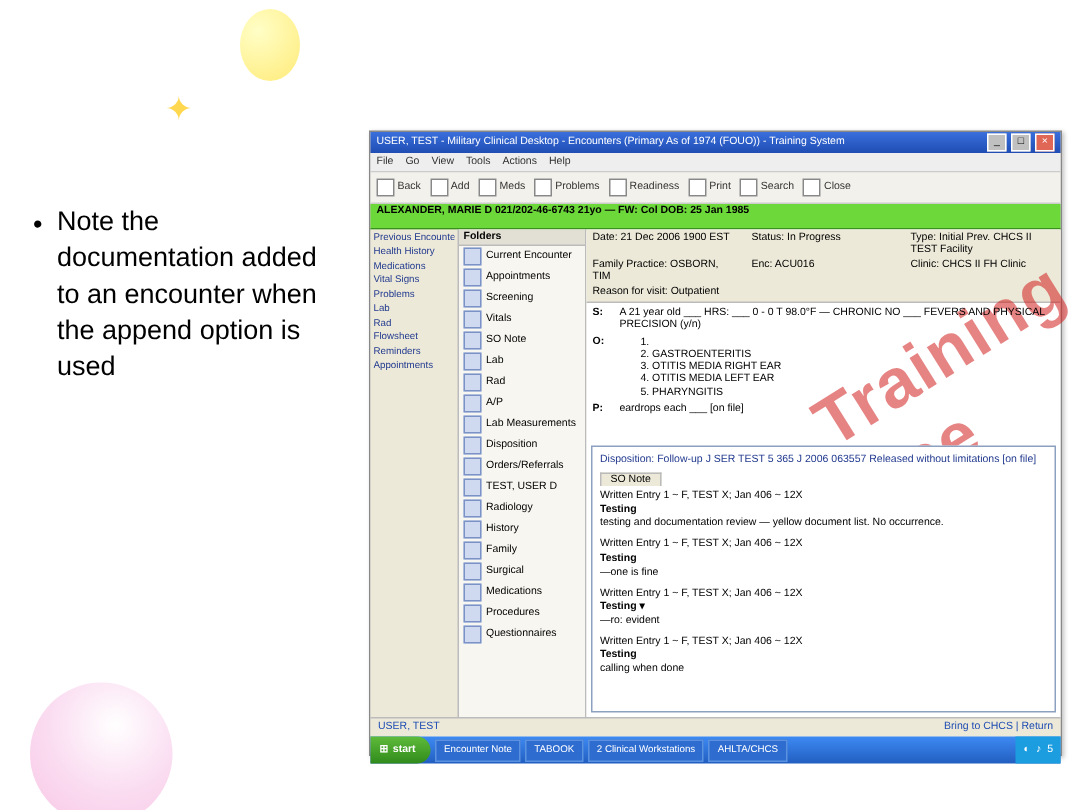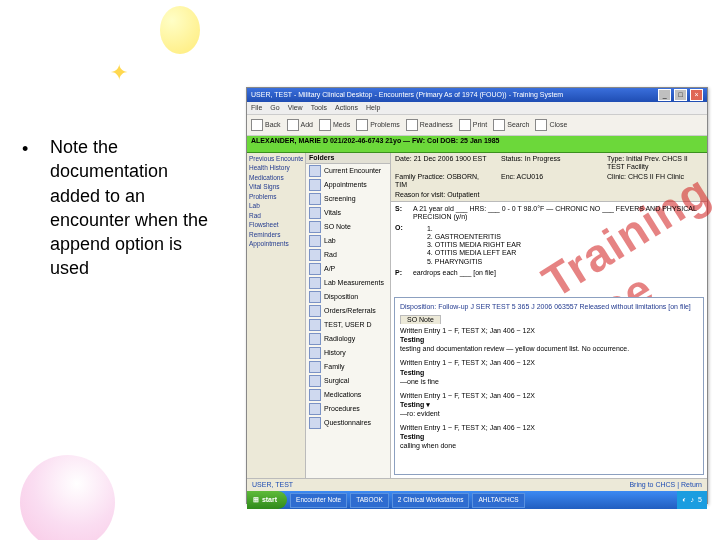--- a/index.html
+++ b/index.html
@@ -3,21 +3,21 @@
 <meta charset="utf-8">
 <style>
 html,body{margin:0;padding:0;width:720px;height:540px;font-family:Verdana,Arial,sans-serif;background:#fff;overflow:hidden}
 .slide{position:relative;width:720px;height:540px}
 .balloon{position:absolute;border-radius:50%;opacity:.9}
 .balloon.b1{left:160px;top:6px;width:40px;height:48px;background:radial-gradient(circle at 30% 30%,#fffec0,#ffe96a)}
 .balloon.b2{left:20px;top:455px;width:95px;height:95px;background:radial-gradient(circle at 60% 30%,#fff,#f7c6e8,#f49fd1);opacity:.6}
 .star{position:absolute;left:110px;top:60px;width:24px;height:24px;color:#ffd84f;font-size:22px}
 .bullet{position:absolute;left:22px;top:135px;width:200px;font-size:18px;line-height:1.35;color:#000}
 .bullet .dot{position:absolute;left:0;top:2px}
-.bullet .txt{display:block;margin-left:28px}
+.bullet .txt{display:block;margin-left:16px}
 .shot{position:absolute;left:246px;top:87px;width:460px;height:415px;border:1px solid #888;background:#efeee8;font-size:7px;line-height:1.15;box-shadow:1px 1px 3px rgba(0,0,0,.25)}
 .titlebar{height:14px;background:linear-gradient(#3a6fdc,#1f4db3);color:#fff;display:flex;align-items:center;padding:0 4px;justify-content:space-between}
 .titlebar .wbtns span{display:inline-block;width:11px;height:10px;margin-left:1px;background:#c0c0c0;border:1px solid #fff;text-align:center;line-height:9px;color:#000;font-size:7px}
 .titlebar .wbtns span.close{background:#e06656;color:#fff}
 .menubar{height:12px;background:#eee;border-bottom:1px solid #ccc;padding:0 4px;display:flex;gap:8px;align-items:center;color:#333}
 .toolbar{height:20px;background:#f3f1eb;border-bottom:1px solid #ccc;display:flex;align-items:center;gap:6px;padding:0 4px}
 .tbtn{display:inline-flex;align-items:center;gap:2px;color:#333}
 .tbtn .ic{width:10px;height:10px;border:1px solid #888;background:#fff}
 .patient{height:14px;background:#6cd83a;color:#000;padding:1px 4px;font-weight:bold;border-bottom:1px solid #3a8f1e}
 .body{display:flex;height:325px}

